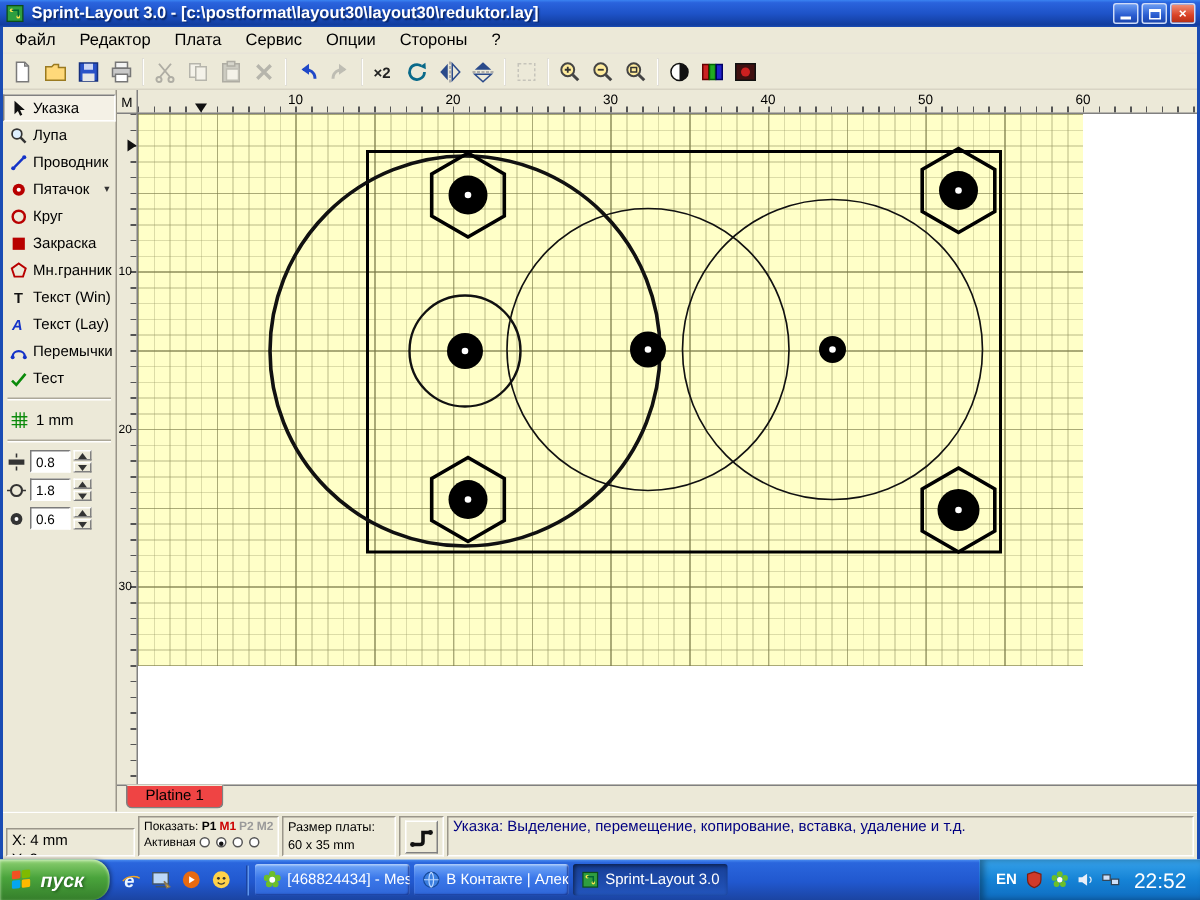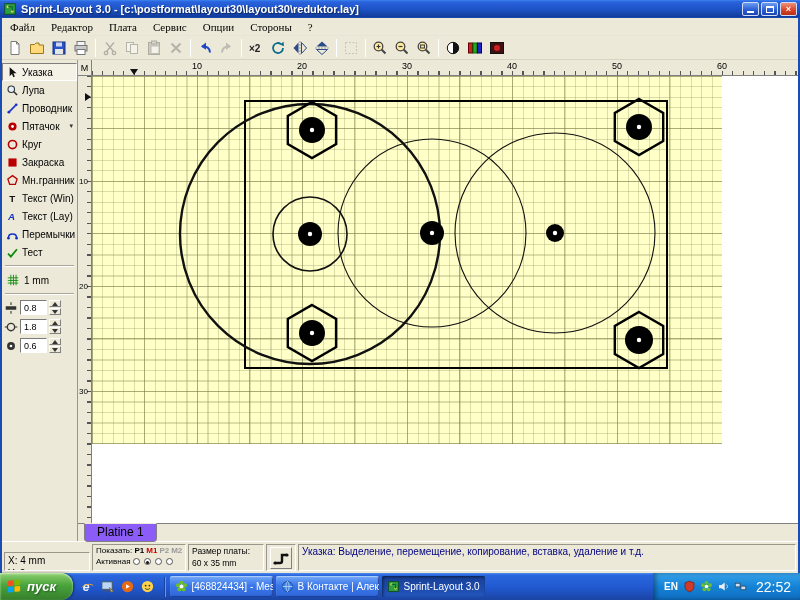--- a/index.html
+++ b/index.html
@@ -17,21 +17,21 @@
   .tbtn { width:17px; height:14px; border-radius:2px; border:1px solid #cfdcf8; display:flex; align-items:center; justify-content:center;
     background:linear-gradient(180deg,#6a9cf2,#2a5cd0 60%,#1c46ae); color:#fff; font-size:9px; font-weight:bold; line-height:1; }
   .tbtn.close { background:linear-gradient(180deg,#f09078,#da4226 60%,#b52f16); }
   .glyph-min { width:7px; height:7px; border-bottom:2px solid #fff; }
   .glyph-max { width:8px; height:7px; border:1px solid #fff; border-top:2px solid #fff; }
 
   
   .frame { height:555px; border-left:2px solid #1a4cb4; border-right:2px solid #1a4cb4; background:#ECE9D8; }
 
   .menubar { height:18px; display:flex; align-items:center; font-size:11px; border-bottom:1px solid #e8e4d8; }
-  .menu-item { padding:0 8px;font-family:Liberation Serif, serif; }
+  .menu-item { padding:0 8px; }
 
   .toolbar { height:24px; display:flex; align-items:center; padding:0 2px; border-bottom:1px solid #d8d4c4; }
   .tb-btn { width:22px; height:22px; display:flex; align-items:center; justify-content:center; border:1px solid transparent; }
   .tb-btn svg { width:16px; height:16px; }
   .tb-btn.disabled { opacity:.45; filter:grayscale(1); }
   .tb-sep { width:1px; height:18px; background:#9a968a; border-right:1px solid #fff; margin:0 3px; }
 
   
   .workarea { height:481px; display:flex; }
   .toolpanel { width:76px; background:#ECE9D8; border-right:1px solid #9a968a; padding-top:3px; flex:0 0 auto; }
@@ -66,21 +66,21 @@
   .canvas { position:absolute; left:14px; top:16px; right:0; bottom:18px; background:#fff; overflow:hidden; }
   .boardarea { position:absolute; left:0; top:0; width:630px; height:368px; background-color:#FFFFC8;
     background-image:
       repeating-linear-gradient(to right, rgba(120,120,70,.50) 0 1px, transparent 1px 52.5px),
       repeating-linear-gradient(to bottom, rgba(120,120,70,.50) 0 1px, transparent 1px 52.5px),
       repeating-linear-gradient(to right, rgba(140,140,90,.30) 0 1px, transparent 1px 10.5px),
       repeating-linear-gradient(to bottom, rgba(140,140,90,.30) 0 1px, transparent 1px 10.5px); }
   .drawing { position:absolute; left:0; top:0; }
 
   .tabstrip { position:absolute; left:0; right:0; bottom:0; height:18px; background:#ECE9D8; border-top:1px solid #808080; }
-  .tab { display:inline-block; margin-left:6px; margin-top:-1px; padding:1px 12px 2px; font-size:12px; background:#8b5cf6;
+  .tab { display:inline-block; margin-left:6px; margin-top:-1px; padding:1px 12px 2px; font-size:10px; background:#ef4444;
     border:1px solid #808080; border-top:1px solid #ECE9D8; border-radius:0 0 4px 4px; }
 
   
   .statusbar { height:32px; display:flex; gap:2px; padding:2px; background:#ECE9D8; border-top:1px solid #fff; box-shadow:0 -2px 0 #cfccc0; }
   .panel { border:1px solid; border-color:#9a968a #fff #fff #9a968a; background:#ECE9D8; padding:1px 3px; overflow:hidden; }
   .p-xy { width:86px; font-size:10px; line-height:1.3;margin-top:8px; }
   .p-layers { width:94px; font-size:8px; line-height:1.35; white-space:nowrap; }
   .layer-lab { font-weight:bold; margin-right:2px; }
   .radio { display:inline-block; width:7px; height:7px; border-radius:50%; border:1px solid #555; background:#fff; margin:0 2px; vertical-align:middle; position:relative; }
   .radio.on::after { content:""; position:absolute; left:1.5px; top:1.5px; width:3px; height:3px; border-radius:50%; background:#111; }

